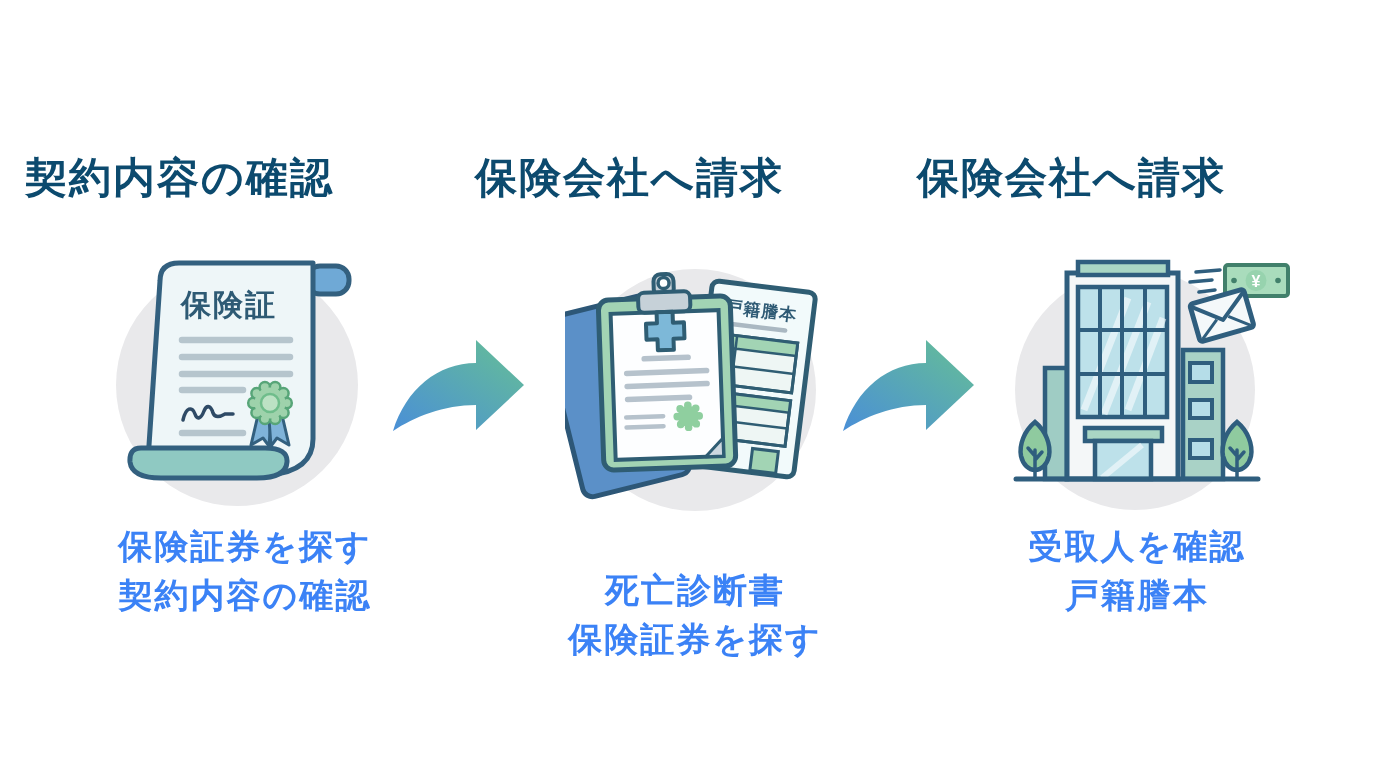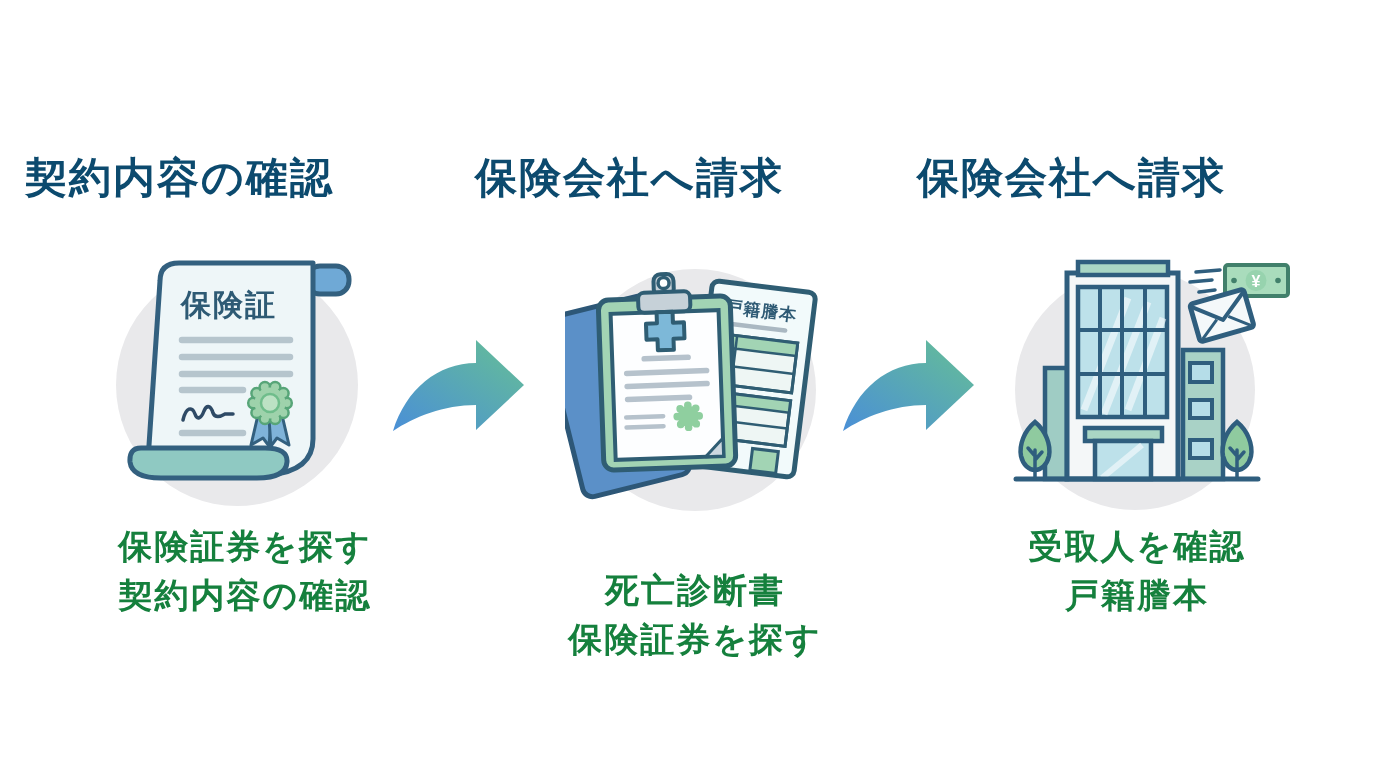--- a/index.html
+++ b/index.html
@@ -6,21 +6,21 @@
   .canvas{
     position:relative;width:1376px;height:768px;background:#ffffff;overflow:hidden;
     font-family:"Liberation Sans","DejaVu Sans",sans-serif;color:#1e2c39;
   }
   .step-title{
     position:absolute;top:150px;width:440px;text-align:left;
     font-size:42px;font-weight:700;letter-spacing:2px;color:#0c4a6e;white-space:nowrap;
   }
   .caption{
     position:absolute;top:522px;width:440px;text-align:center;
-    font-size:34px;font-weight:700;line-height:49px;letter-spacing:2px;color:#15803d;
+    font-size:34px;font-weight:700;line-height:49px;letter-spacing:2px;color:#3b82f6;
   }
   .icon-svg{position:absolute;}
   svg text{font-family:"Liberation Sans","DejaVu Sans",sans-serif;}
 </style>
 </head>
 <body>
 
 <div class="canvas">
 
   <div class="step-title" style="left:25px;">契約内容の確認</div>

